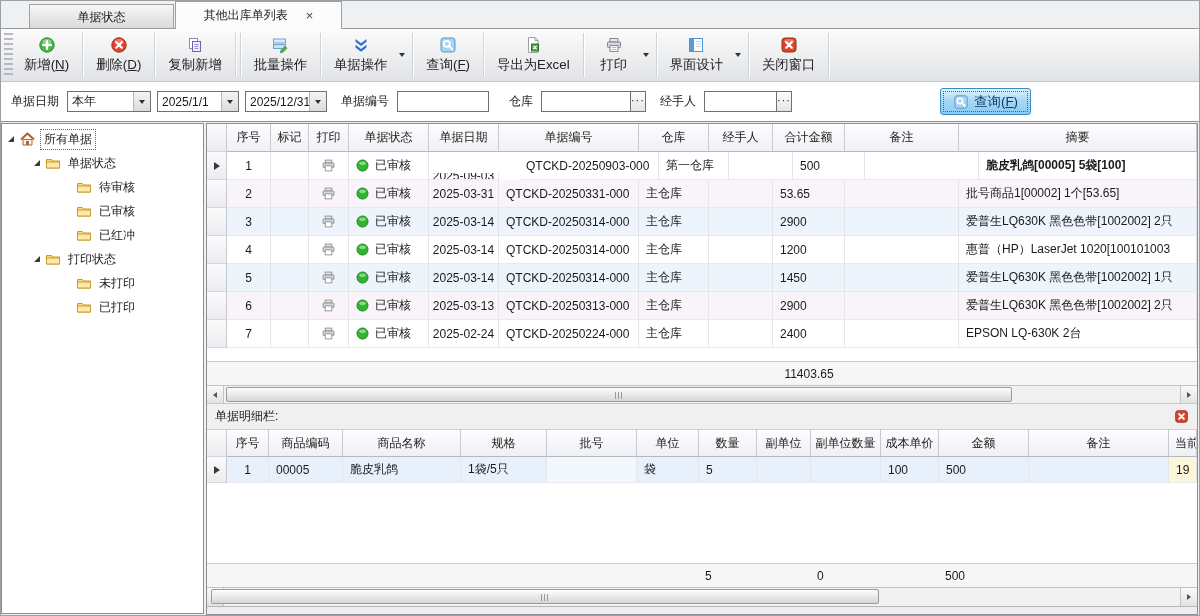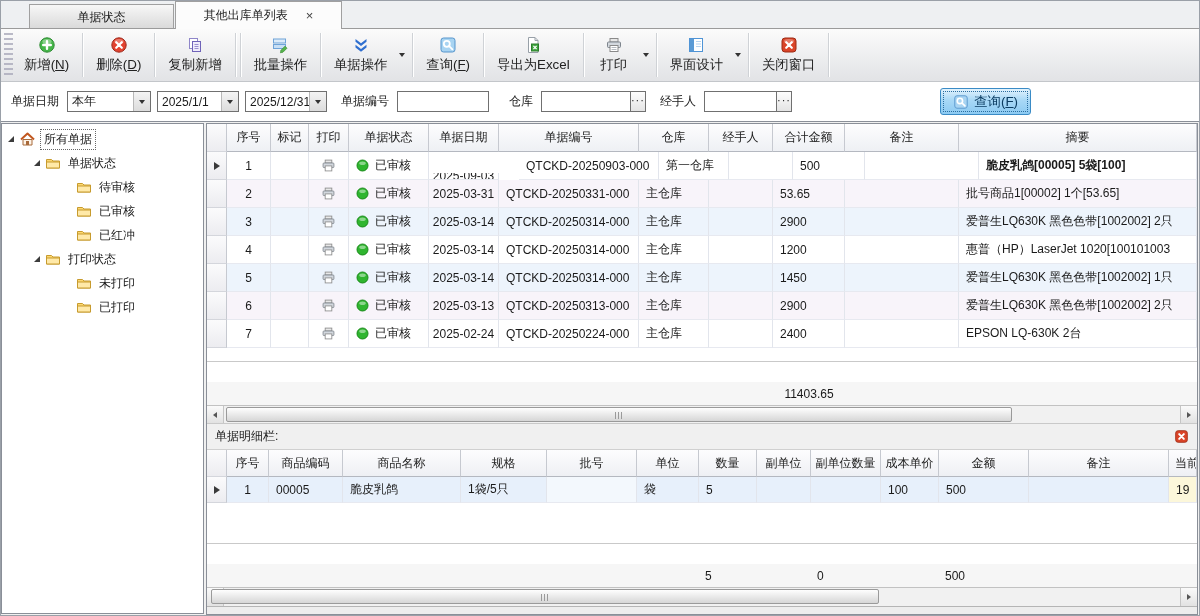--- a/index.html
+++ b/index.html
@@ -62,21 +62,21 @@
   .grow{display:flex;flex:none;height:28px;}
   .gcell{display:flex;align-items:center;white-space:nowrap;overflow:hidden;padding:0 7px;
     border-right:1px solid #e2e5ec;border-bottom:1px solid #e7e9f0;}
   .gcell.center{justify-content:center;padding:0 2px;}
   .indcell{flex:none;background:linear-gradient(#fbfbfc,#ececf0);border-right:1px solid #c6c9d0;border-bottom:1px solid #d4d6dc;
     display:flex;align-items:center;justify-content:center;}
   .curarrow{width:0;height:0;border-left:6px solid #3a3a3a;border-top:4.5px solid transparent;border-bottom:4.5px solid transparent;}
   .stripe-w{background:#fff;}.stripe-lav{background:#f8f4fa;}.stripe-blu{background:#edf4fc;}
   .statusdot{display:inline-flex;align-items:center;gap:6px;}
   .gfiller{flex:none;background:#fff;border-bottom:1px solid #c9c9c9;}
-  .gsummary{display:flex;flex:none;height:24px;background:#f6f6f6;border-bottom:1px solid #c2c2c2;align-items:center;margin-top:20px;}
+  .gsummary{display:flex;flex:none;height:24px;background:#f6f6f6;border-bottom:1px solid #c2c2c2;align-items:center;}
   .gsummary .scell{white-space:nowrap;overflow:visible;}
   
   .hscroll{flex:none;height:18px;background:#f1f1f1;border-bottom:1px solid #c9c9c9;position:relative;display:flex;}
   .sarr{width:17px;height:100%;background:linear-gradient(#fafafa,#e2e2e2);border-right:1px solid #c5c5c5;
     display:flex;align-items:center;justify-content:center;}
   .sarr.right{border-right:none;border-left:1px solid #c5c5c5;margin-left:auto;}
   .tri-l{width:0;height:0;border-top:3.5px solid transparent;border-bottom:3.5px solid transparent;border-right:4.5px solid #555;}
   .tri-r{width:0;height:0;border-top:3.5px solid transparent;border-bottom:3.5px solid transparent;border-left:4.5px solid #555;}
   .sthumb{position:absolute;top:1px;height:15px;background:linear-gradient(#fefefe,#d6d6d6);
     border:1px solid #9a9a9a;border-radius:2px;}

